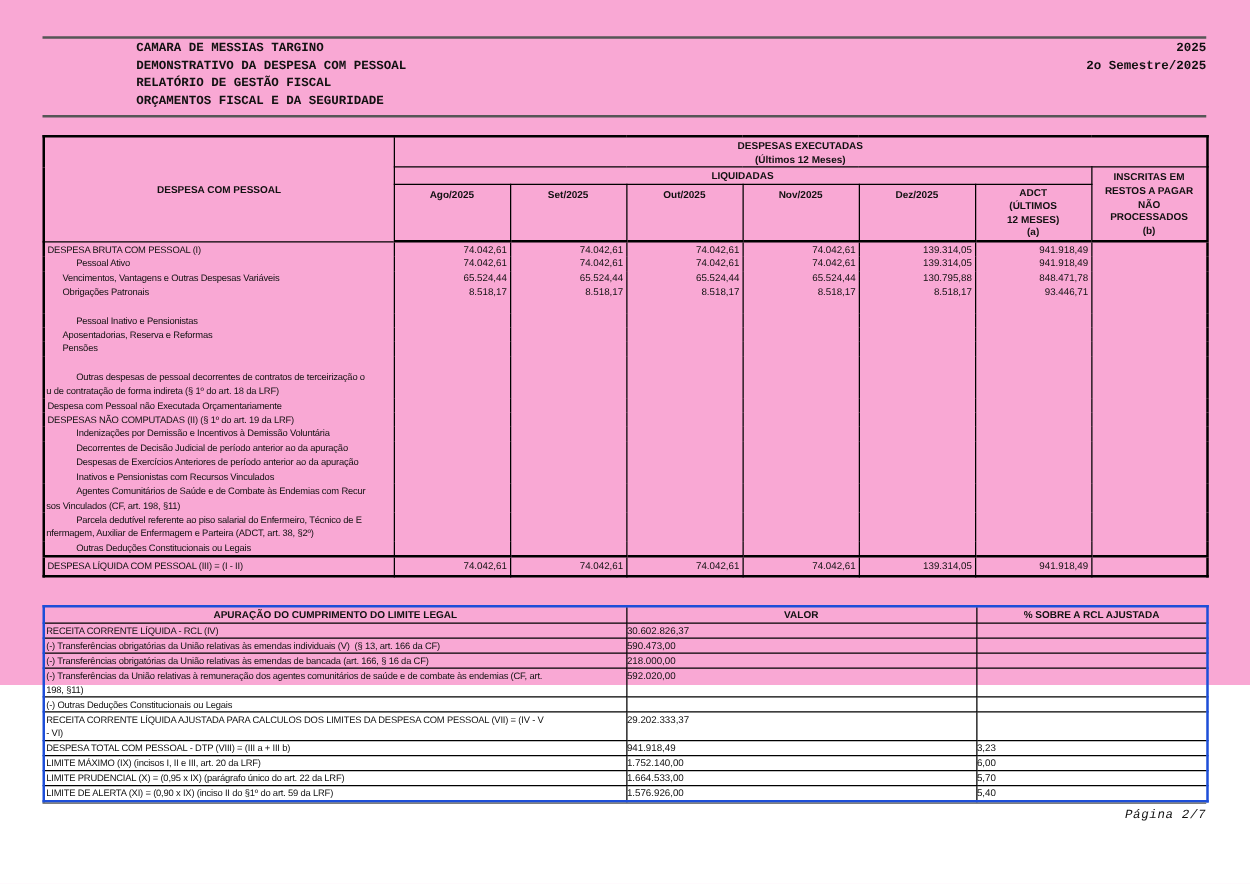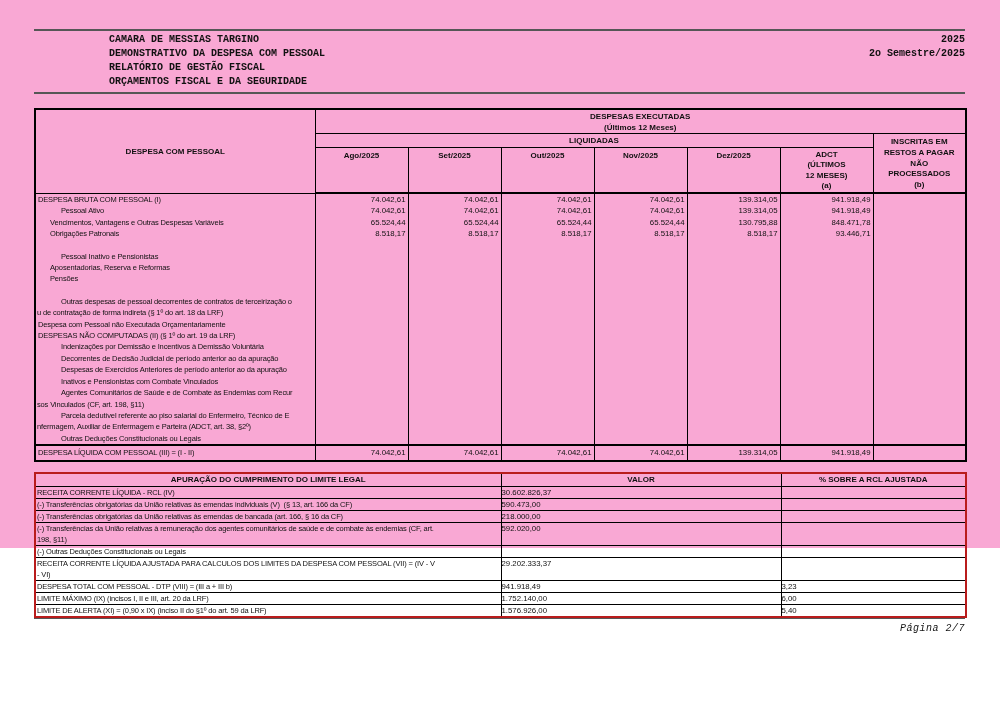--- a/index.html
+++ b/index.html
@@ -24,21 +24,21 @@
   .main thead th.tot{line-height:10.4px;padding-top:2px}
   .main thead th.restos{line-height:10.8px;padding-top:3px}
   .main thead tr.r3 th, .main thead th.restos{border-bottom:2px solid #000}
   .lbl{overflow:hidden}
   .ln{white-space:pre;line-height:11.4px;font-size:7.5px;letter-spacing:-0.15px}
   .ind0{padding-left:2px}.ind1{padding-left:25px}.ind2{padding-left:14px}.ind3{padding-left:1px}
   td.val{text-align:right;padding-right:2px;line-height:11.4px;font-size:7.8px}
   tr.blank td{height:11px}
   tr.total td{border-top:2px solid #000;height:14px;vertical-align:middle}
 
-  .limit{margin-top:10px;border:2px solid #b91c1c}
+  .limit{margin-top:22px;border:2px solid #1d4ed8}
   .limit th,.limit td{border:1px solid #000;padding:0;vertical-align:top}
   .limit th{font-size:8px;font-weight:bold;text-align:center;height:12px;line-height:12px}
   .limit td{height:11px}
   .limit .ln{line-height:11px}
   td.lval,td.lpct{padding-right:2px;line-height:11px;font-size:7.8px}
 
   .footer{}
   .footer .rule{border-top:1.5px solid #565656}
   .pg{display:block;font-family:"Liberation Mono","DejaVu Sans Mono",monospace;font-style:italic;font-size:10px;text-align:right;padding-top:4px;letter-spacing:0.5px}
 </style>
@@ -271,21 +271,21 @@
             <td class="val"></td>
             <td class="val"></td>
             <td class="val"></td>
             <td class="val"></td>
             <td class="val"></td>
             <td class="val"></td>
             <td class="val"></td>
           </tr>
           <tr>
             <td class="lbl">
-              <div class="ln ind1">Inativos e Pensionistas com Combate Vinculados</div>
+              <div class="ln ind1">Inativos e Pensionistas com Recursos Vinculados</div>
             </td>
             <td class="val"></td>
             <td class="val"></td>
             <td class="val"></td>
             <td class="val"></td>
             <td class="val"></td>
             <td class="val"></td>
             <td class="val"></td>
           </tr>
           <tr>
@@ -408,20 +408,27 @@
           </tr>
           <tr>
             <td class="lbl">
               <div class="ln ind3">LIMITE MÁXIMO (IX) (incisos I, II e III, art. 20 da LRF)</div>
             </td>
             <td class="lval">1.752.140,00</td>
             <td class="lpct">6,00</td>
           </tr>
           <tr>
             <td class="lbl">
+              <div class="ln ind3">LIMITE PRUDENCIAL (X) = (0,95 x IX) (parágrafo único do art. 22 da LRF)</div>
+            </td>
+            <td class="lval">1.664.533,00</td>
+            <td class="lpct">5,70</td>
+          </tr>
+          <tr>
+            <td class="lbl">
               <div class="ln ind3">LIMITE DE ALERTA (XI) = (0,90 x IX) (inciso II do §1º do art. 59 da LRF)</div>
             </td>
             <td class="lval">1.576.926,00</td>
             <td class="lpct">5,40</td>
           </tr>
         </tbody>
     </table>
 
     <div class="footer">
       <hr class="rule">

